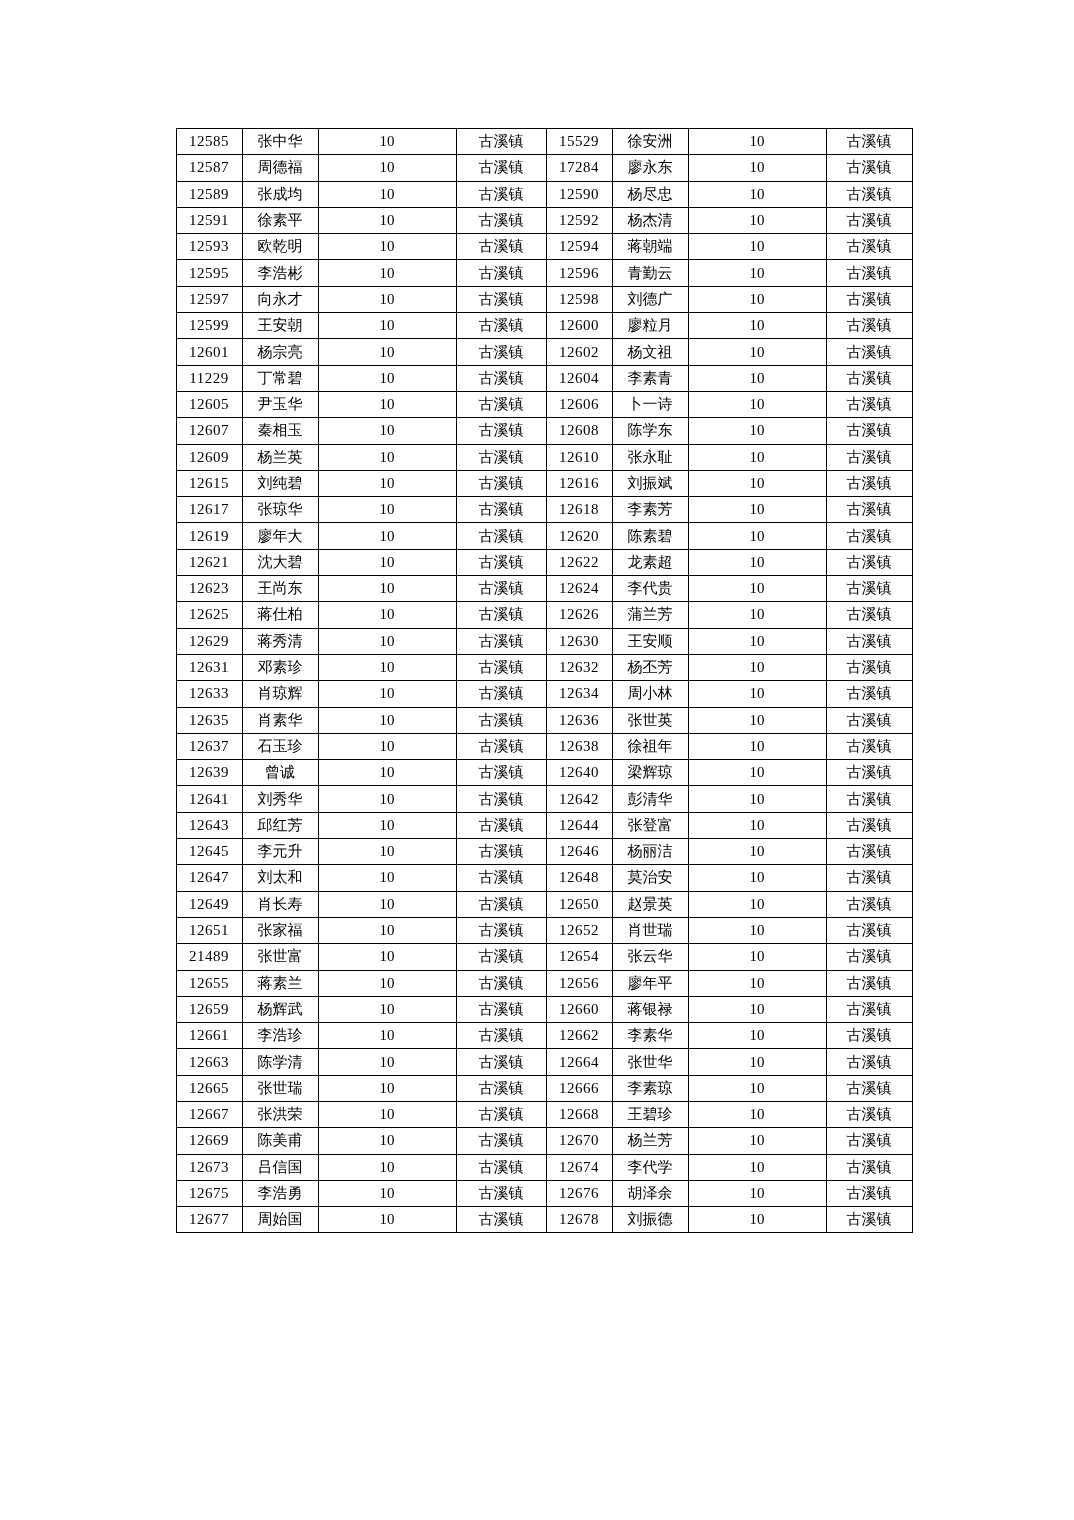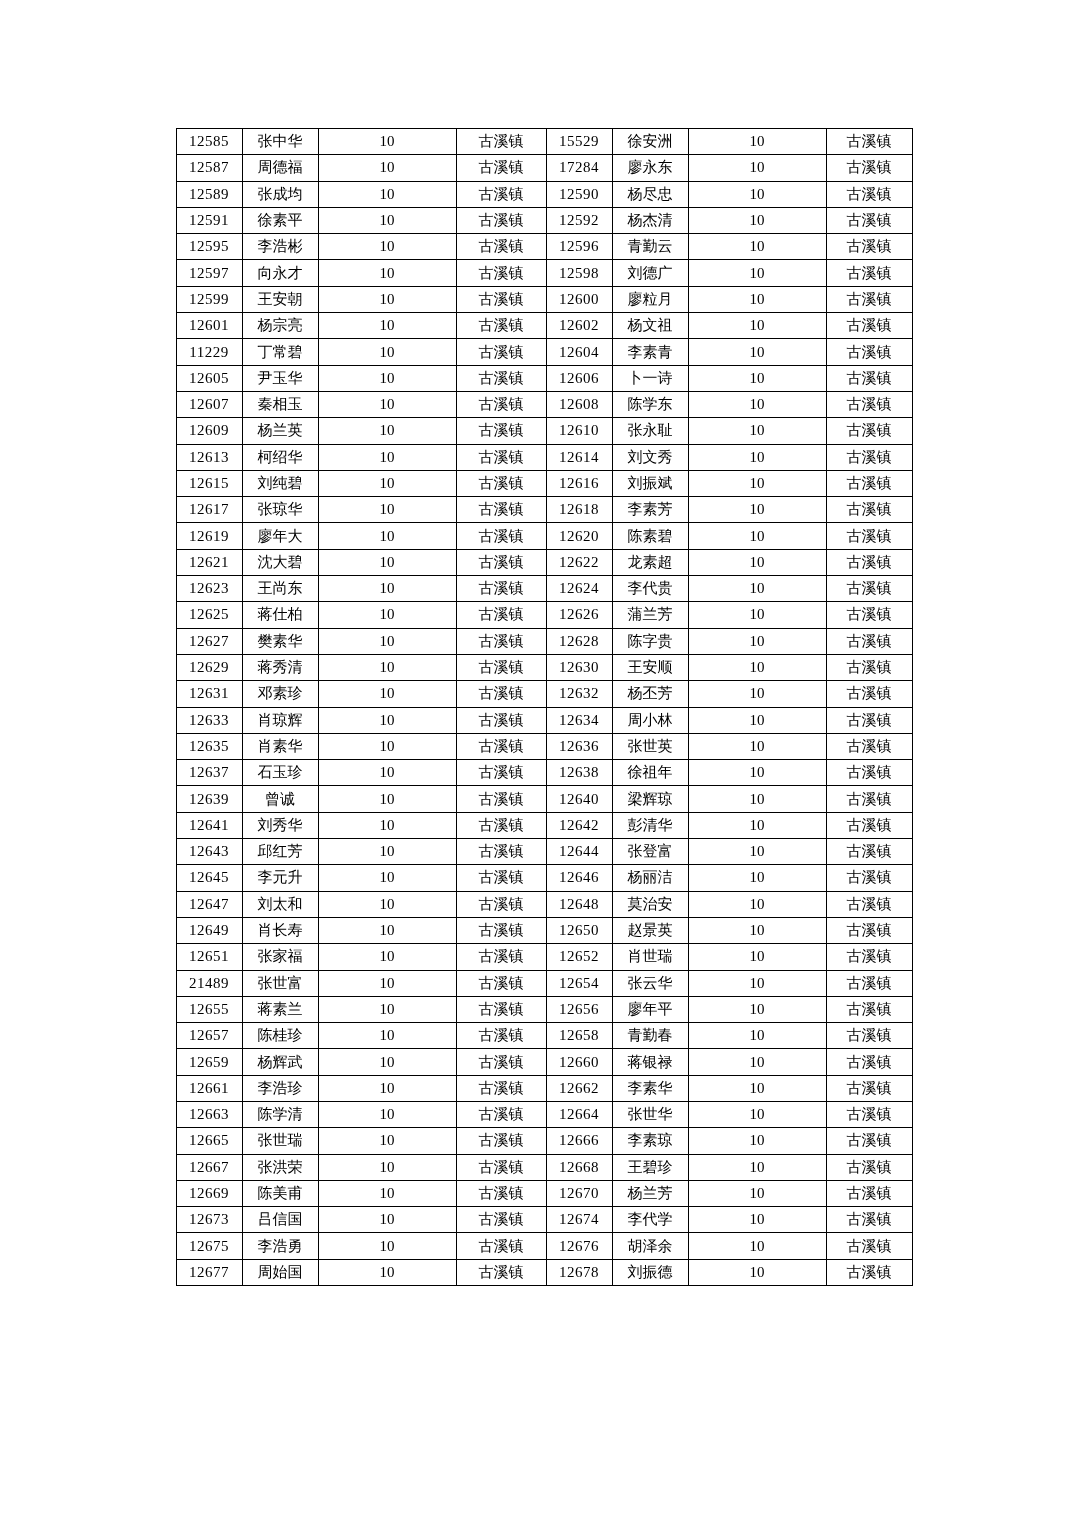--- a/index.html
+++ b/index.html
@@ -92,20 +92,30 @@
           <td class="id-col">12591</td>
           <td>徐素平</td>
           <td>10</td>
           <td>古溪镇</td>
           <td class="id-col">12592</td>
           <td>杨杰清</td>
           <td>10</td>
           <td>古溪镇</td>
         </tr>
         <tr>
+          <td class="id-col">12593</td>
+          <td>欧乾明</td>
+          <td>10</td>
+          <td>古溪镇</td>
+          <td class="id-col">12594</td>
+          <td>蒋朝端</td>
+          <td>10</td>
+          <td>古溪镇</td>
+        </tr>
+        <tr>
           <td class="id-col">12595</td>
           <td>李浩彬</td>
           <td>10</td>
           <td>古溪镇</td>
           <td class="id-col">12596</td>
           <td>青勤云</td>
           <td>10</td>
           <td>古溪镇</td>
         </tr>
         <tr>
@@ -172,30 +182,20 @@
           <td class="id-col">12609</td>
           <td>杨兰英</td>
           <td>10</td>
           <td>古溪镇</td>
           <td class="id-col">12610</td>
           <td>张永耻</td>
           <td>10</td>
           <td>古溪镇</td>
         </tr>
         <tr>
-          <td class="id-col">12613</td>
-          <td>柯绍华</td>
-          <td>10</td>
-          <td>古溪镇</td>
-          <td class="id-col">12614</td>
-          <td>刘文秀</td>
-          <td>10</td>
-          <td>古溪镇</td>
-        </tr>
-        <tr>
           <td class="id-col">12615</td>
           <td>刘纯碧</td>
           <td>10</td>
           <td>古溪镇</td>
           <td class="id-col">12616</td>
           <td>刘振斌</td>
           <td>10</td>
           <td>古溪镇</td>
         </tr>
         <tr>
@@ -242,30 +242,20 @@
           <td class="id-col">12625</td>
           <td>蒋仕柏</td>
           <td>10</td>
           <td>古溪镇</td>
           <td class="id-col">12626</td>
           <td>蒲兰芳</td>
           <td>10</td>
           <td>古溪镇</td>
         </tr>
         <tr>
-          <td class="id-col">12627</td>
-          <td>樊素华</td>
-          <td>10</td>
-          <td>古溪镇</td>
-          <td class="id-col">12628</td>
-          <td>陈字贵</td>
-          <td>10</td>
-          <td>古溪镇</td>
-        </tr>
-        <tr>
           <td class="id-col">12629</td>
           <td>蒋秀清</td>
           <td>10</td>
           <td>古溪镇</td>
           <td class="id-col">12630</td>
           <td>王安顺</td>
           <td>10</td>
           <td>古溪镇</td>
         </tr>
         <tr>
@@ -388,30 +378,20 @@
           <td>10</td>
           <td>古溪镇</td>
         </tr>
         <tr>
           <td class="id-col">12655</td>
           <td>蒋素兰</td>
           <td>10</td>
           <td>古溪镇</td>
           <td class="id-col">12656</td>
           <td>廖年平</td>
-          <td>10</td>
-          <td>古溪镇</td>
-        </tr>
-        <tr>
-          <td class="id-col">12657</td>
-          <td>陈桂珍</td>
-          <td>10</td>
-          <td>古溪镇</td>
-          <td class="id-col">12658</td>
-          <td>青勤春</td>
           <td>10</td>
           <td>古溪镇</td>
         </tr>
         <tr>
           <td class="id-col">12659</td>
           <td>杨辉武</td>
           <td>10</td>
           <td>古溪镇</td>
           <td class="id-col">12660</td>
           <td>蒋银禄</td>

